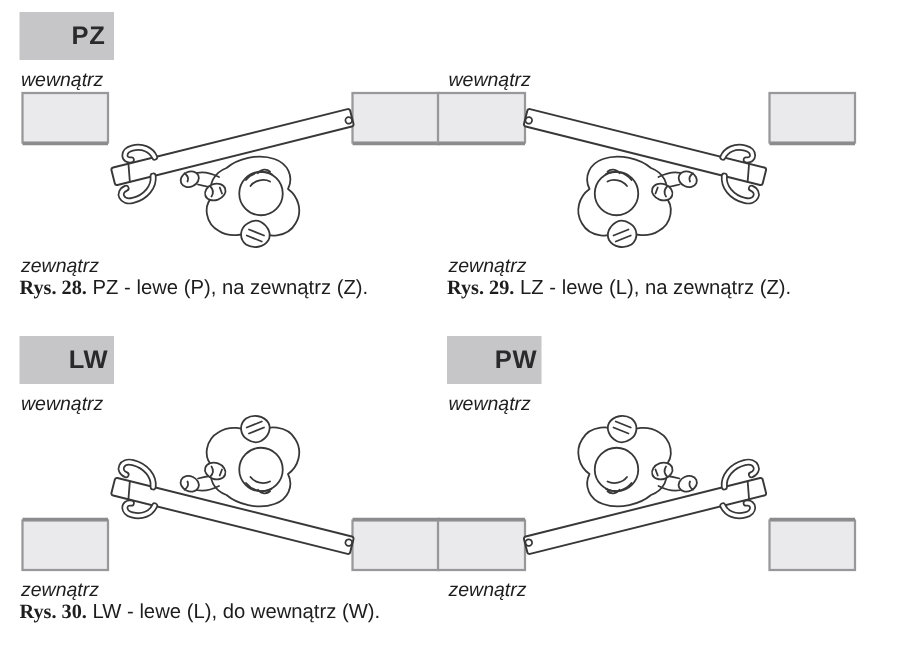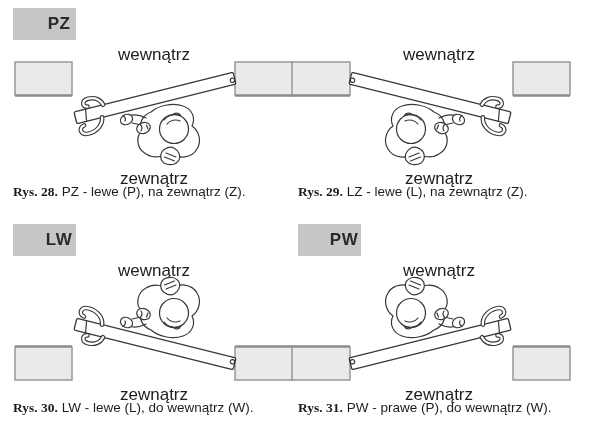--- a/index.html
+++ b/index.html
@@ -15,22 +15,22 @@
   .panel.row-bottom { top: 216px; }
 
   .badge {
     position: absolute; left: 13px; top: 8px; width: 34px; height: 32px;
     background: var(--badge-bg, #c6c6c8);
     color: var(--badge-text, #2a2a2c);
     display: flex; align-items: center; justify-content: center;
     font-weight: bold; font-size: 17px; letter-spacing: 0.5px; padding-left: 29px;
   }
   .lbl {
-    position: absolute; left: 14px; width: 280px; text-align: center;
-    font-size: 17px; color: var(--text, #1d1d1d);
+    position: absolute; left: 14px; width: 280px; 
+    font-size: 13px; color: var(--text, #1d1d1d); font-style: italic;
   }
   .lbl-inside  { top: 45px; }
   .lbl-outside { top: 169px; }
   .scene-svg { position: absolute; left: 0; top: 57px; width: 300px; height: 112px; }
   .caption {
     position: absolute; left: 13px; top: 184px; width: 292px;
     font-size: 13.5px; color: var(--text, #1d1d1d); white-space: nowrap;
   }
   .caption b { font-weight: bold; font-family: Liberation Serif, serif; }
 
@@ -129,17 +129,13 @@
 
 <section class="panel col-right row-bottom">
   <div class="badge">PW</div>
   <div class="lbl lbl-inside">wewnątrz</div>
   <svg class="scene-svg" viewBox="0 0 300 112">
     <g transform="translate(300 0) scale(-1 1) translate(0 112) scale(1 -1)">
         <use href="#scene"></use>
       </g>
   </svg>
   <div class="lbl lbl-outside">zewnątrz</div>
-  <div class="caption">
-    <b>Rys. 31.</b>
-    <span>PW - prawe (P), do wewnątrz (W).</span>
-  </div>
 </section>
 
 </body></html>

